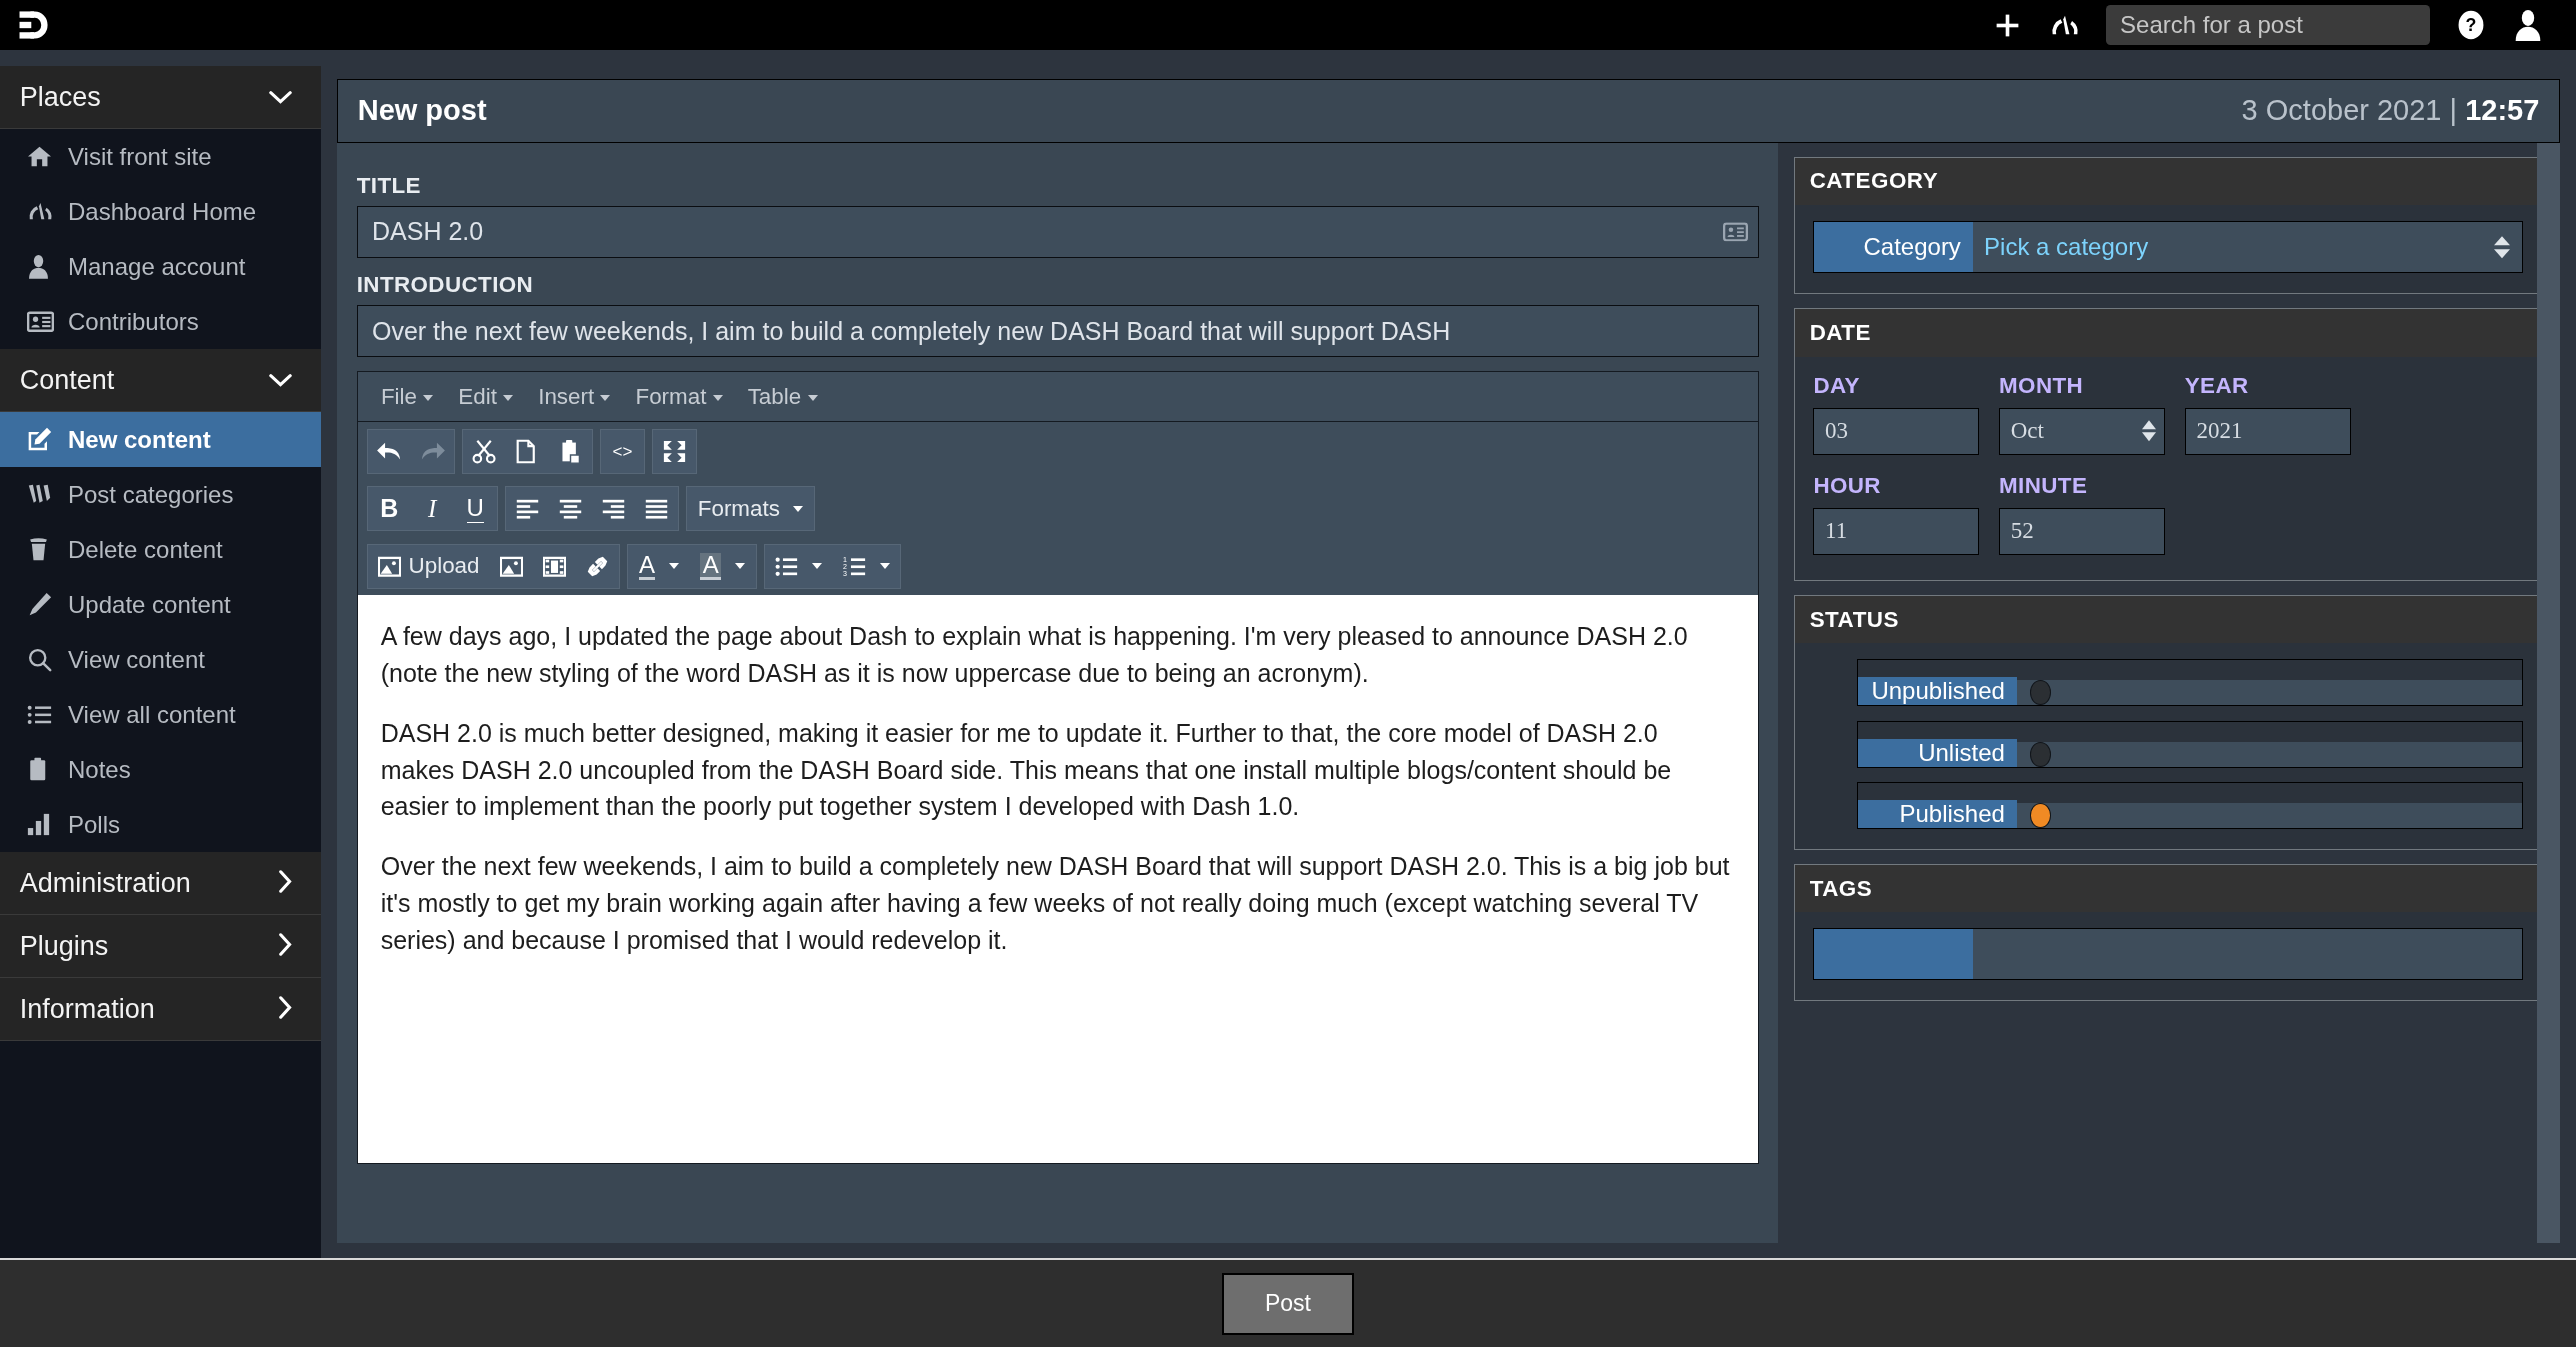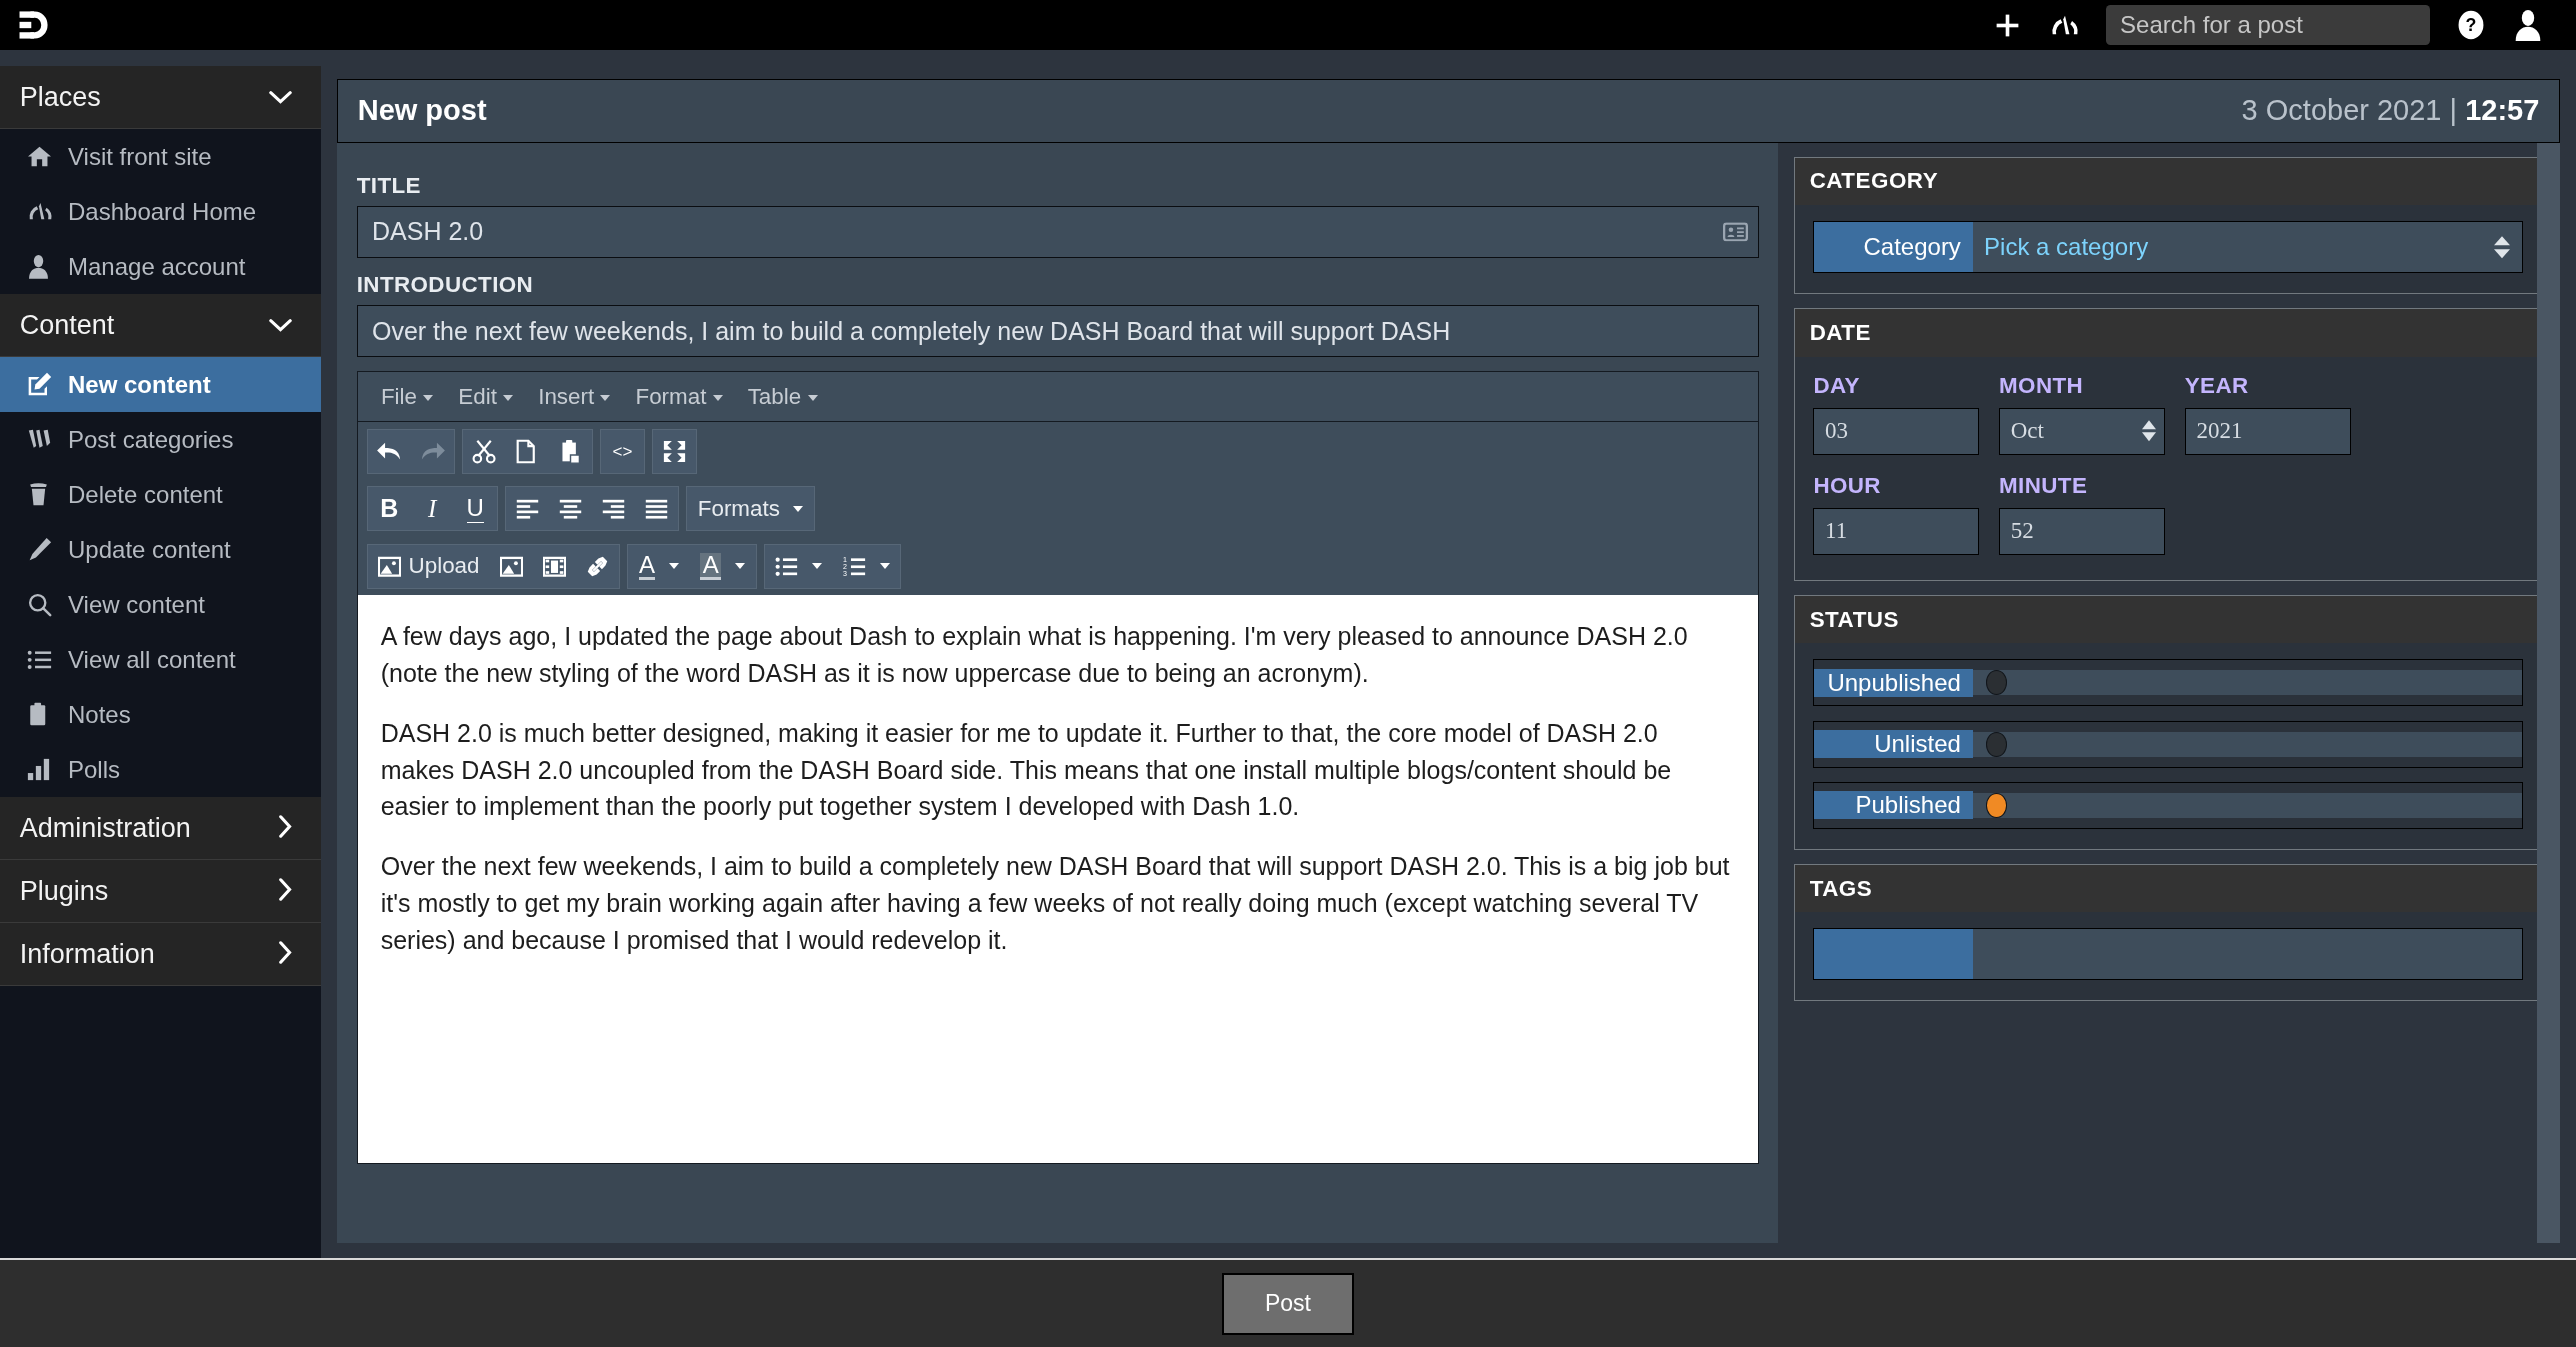--- a/index.html
+++ b/index.html
@@ -272,23 +272,24 @@
     position: relative;
   }
   .date-select .spinner { right: 9px; }
   .date-select .spinner i {
     border-left-width: 7.2px; border-right-width: 7.2px;
   }
   .date-select .spinner i.up { border-bottom-width: 9px; }
   .date-select .spinner i.dn { border-top-width: 9px; }
 
   .status-row {
-    display: flex; align-items: center;
+    display: flex; align-items: flex-end;
     border: 0.9px solid #000; height: 47px;
     margin-bottom: 14.3px;
+    margin-left: 44px;
   }
   .status-row .lbl {
     background: #3c6e9f; color: #ffffff; font-size: 24px;
     width: 159px; padding-right: 12.5px;
     display: flex; align-items: center; justify-content: flex-end;
   }
   .status-row .radio-area {
     flex: 1; background: #3e4d5b;
     display: flex; align-items: center; padding-left: 12.5px;
   }
@@ -410,20 +411,33 @@
       <span>Dashboard Home</span>
     </div>
     <div class="sb-item">
       <span class="ico">
         <svg width="23" height="25" viewBox="0 0 34 36">
             <ellipse cx="17" cy="10" rx="7" ry="9" fill="currentColor"></ellipse>
             <path d="M3 36 C3 25 10 20 17 20 C24 20 31 25 31 36 Z" fill="currentColor"></path>
           </svg>
       </span>
       <span>Manage account</span>
+    </div>
+    <div class="sb-item">
+      <span class="ico">
+        <svg width="27" height="21.5" viewBox="0 0 32 26">
+          <rect x="1" y="2" width="30" height="22" rx="2" fill="none" stroke="currentColor" stroke-width="3"></rect>
+          <circle cx="10" cy="10" r="3.2" fill="currentColor"></circle>
+          <path d="M5 20 C5 15.5 15 15.5 15 20 Z" fill="currentColor"></path>
+          <rect x="18" y="7" width="10" height="2.6" fill="currentColor"></rect>
+          <rect x="18" y="12" width="10" height="2.6" fill="currentColor"></rect>
+          <rect x="18" y="17" width="10" height="2.6" fill="currentColor"></rect>
+        </svg>
+      </span>
+      <span>Contributors</span>
     </div>
 
     <div class="sb-group-header">
       <span class="lbl">Content</span>
       <span class="chev">
         <svg width="23" height="14.3" viewBox="0 0 26 16">
             <path d="M2 3 L13 13 L24 3" stroke="#fff" stroke-width="3.5" fill="none" stroke-linecap="round"></path>
           </svg>
       </span>
     </div>

